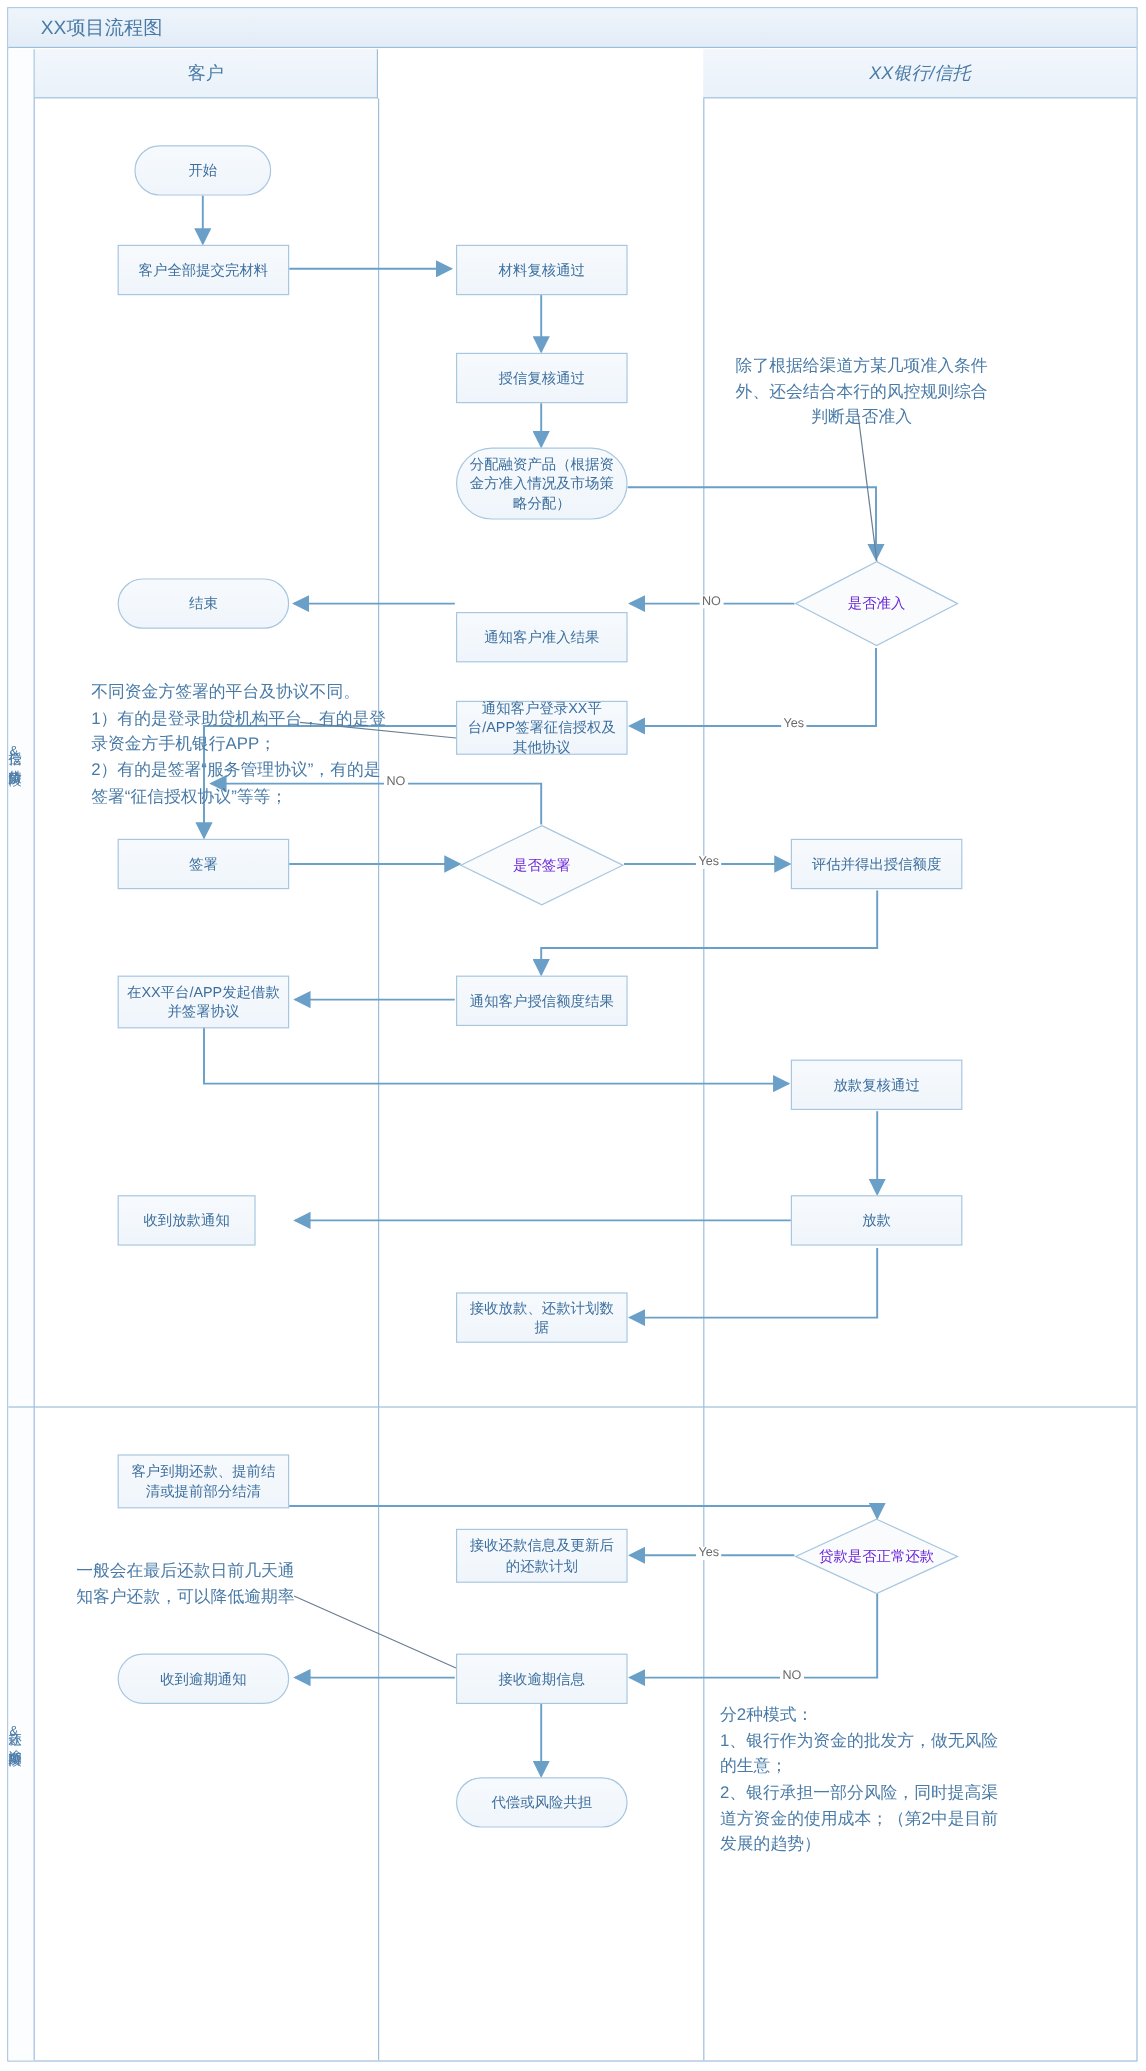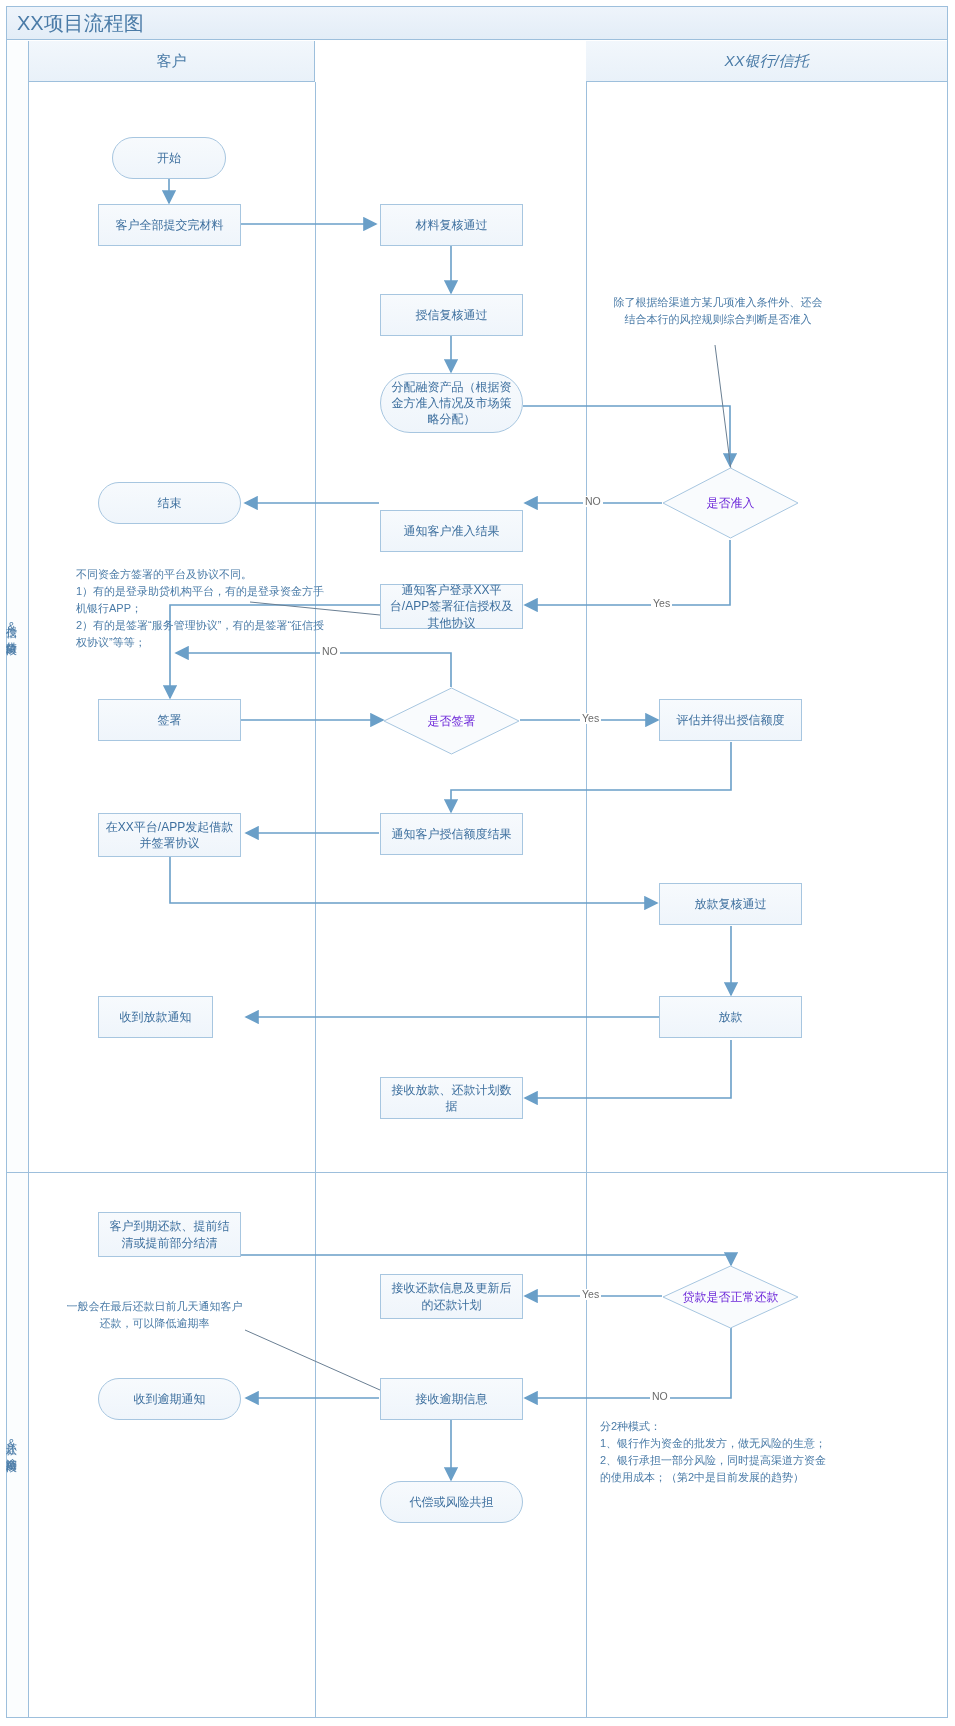--- a/index.html
+++ b/index.html
@@ -32,23 +32,23 @@
     position: absolute;
     left: 7px;
     top: 7px;
     width: 940px;
     height: 33px;
     background: linear-gradient(to bottom, #eef4fb, #e3edf7);
     border-bottom: 1px solid #9dbfdc;
     box-sizing: border-box;
     display: flex;
     align-items: center;
-    padding-left: 10px;
+    padding-left: 27px;
     color: #4a7ba7;
-    font-size: 20px;
+    font-size: 16px;
   }
 
   
   .lane-head {
     position: absolute;
     top: 41px;
     height: 41px;
     background: linear-gradient(to bottom, #f2f7fc, #e9f1f9);
     border-right: 1px solid #9dbfdc;
     border-bottom: 1px solid #9dbfdc;
@@ -139,21 +139,21 @@
     align-items: center;
     justify-content: center;
     text-align: center;
     white-space: nowrap;
   }
 
   
   .note {
     position: absolute;
     color: #4a7ba7;
-    font-size: 11px;
+    font-size: 14px;
     line-height: 1.55;
     white-space: pre-line;
   }
   .note.center { text-align: center; }
 
   
   #wires {
     position: absolute;
     left: 0; top: 0;
     width: 955px; height: 1726px;
@@ -252,21 +252,21 @@
     </g>
   </svg>
 
   <div class="edge-label" style="left:583px;top:496px;">NO</div>
   <div class="edge-label" style="left:651px;top:598px;">Yes</div>
   <div class="edge-label" style="left:320px;top:646px;">NO</div>
   <div class="edge-label" style="left:580px;top:713px;">Yes</div>
   <div class="edge-label" style="left:580px;top:1289px;">Yes</div>
   <div class="edge-label" style="left:650px;top:1391px;">NO</div>
 
-  <div class="node term" style="left:112px;top:137px;width:114px;height:42px;text-align:right;">开始</div>
+  <div class="node term" style="left:112px;top:121px;width:114px;height:42px;text-align:right;">开始</div>
 
   <div class="node" style="left:98px;top:204px;width:143px;height:42px;">客户全部提交完材料</div>
 
   <div class="node" style="left:380px;top:204px;width:143px;height:42px;">材料复核通过</div>
 
   <div class="node" style="left:380px;top:294px;width:143px;height:42px;">授信复核通过</div>
 
   <div class="node" style="left:380px;top:373px;width:143px;height:60px;border-radius:30px;">分配融资产品（根据资金方准入情况及市场策略分配）</div>
 
   <div class="diamond" style="left:662px;top:467px;width:137px;height:72px;">

